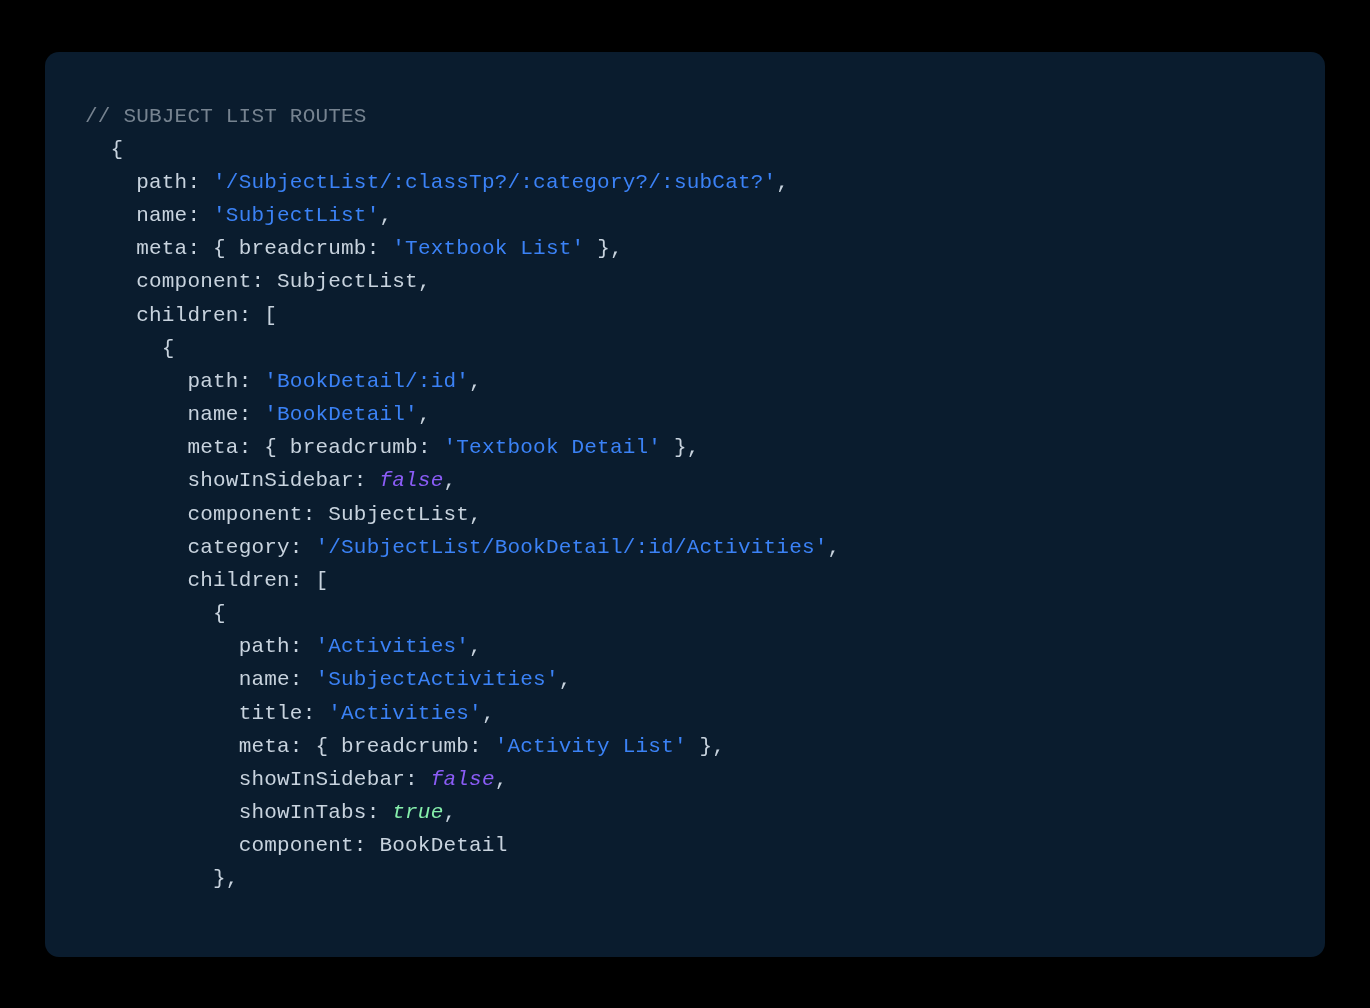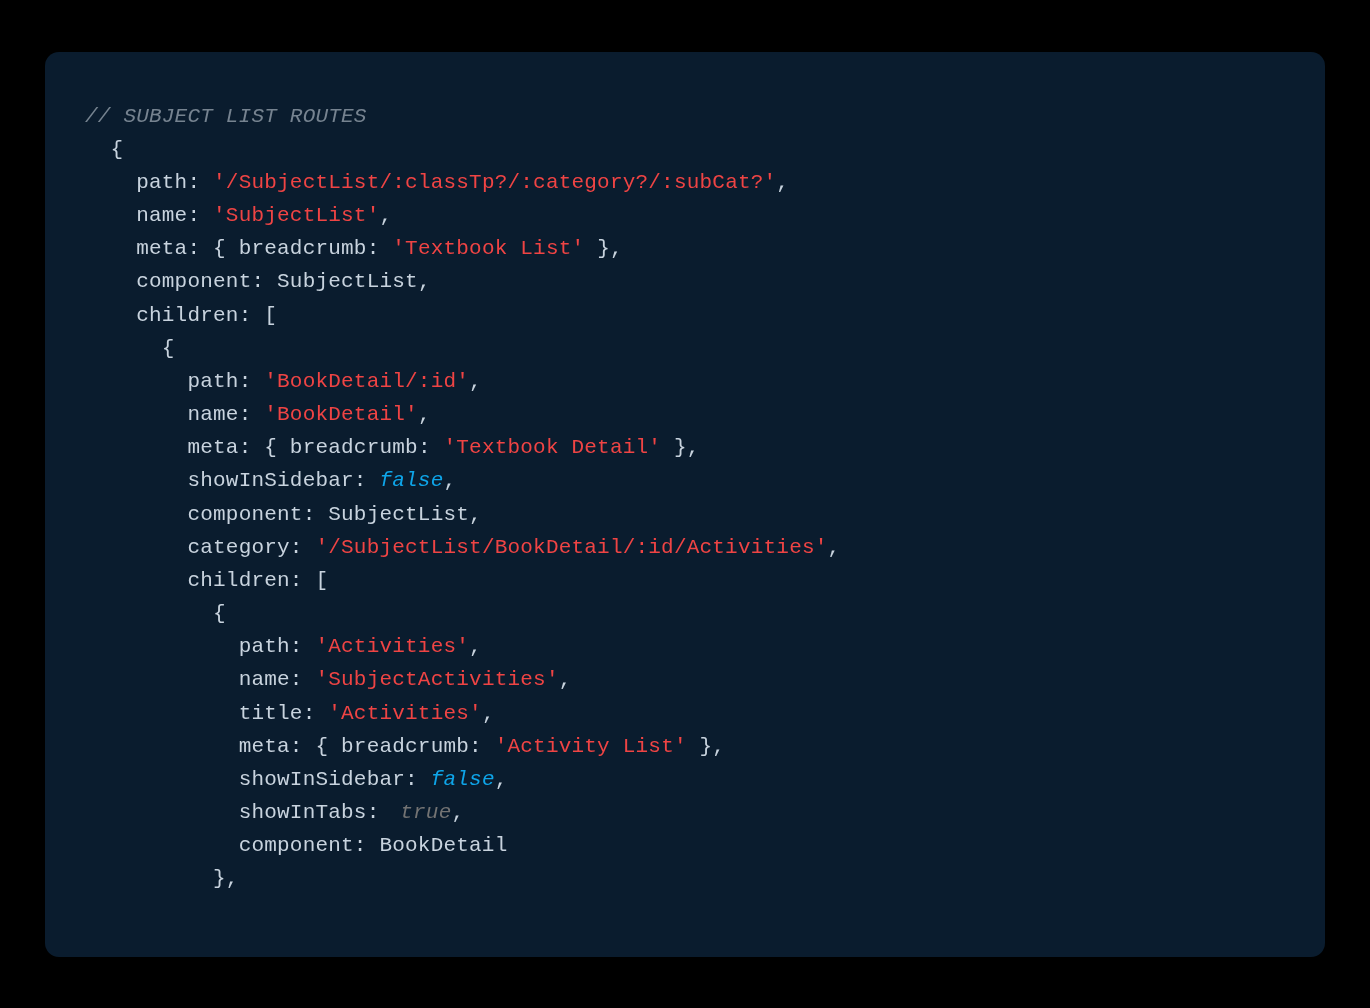--- a/index.html
+++ b/index.html
@@ -22,27 +22,27 @@
     box-shadow: 0 20px 60px rgba(0,0,0,0.6);
   }
   pre {
     font-family: inherit;
     font-size: 21px;
     line-height: 1.58;
     color: #c8d3de;
     white-space: pre;
     letter-spacing: 0.2px;
   }
-  .cm  { color: #768390; font-style: italic; }       
+  .cm  { color: #768390; }       
   .k   { color: #c8d3de; }       
   .pu  { color: #c8d3de; }                            
-  .s   { color: #ef4444; }                            
+  .s   { color: #3b82f6; }                            
   .id  { color: #c8d3de; margin-top: 33px; }                            
-  .bf  { color: #0ea5e9; font-style: italic; }        
-  .bt  { color: #737373; font-style: italic; margin-left: 8px; }        
+  .bf  { color: #8b5cf6; font-style: italic; }        
+  .bt  { color: #86efac; font-style: italic; }        
 </style>
 </head>
 <body>
 
 <div class="code-window">
 <pre><span class="cm">// SUBJECT LIST ROUTES</span>
   <span class="pu">{</span>
     <span class="k">path</span><span class="pu">: </span><span class="s">'/SubjectList/:classTp?/:category?/:subCat?'</span><span class="pu">,</span>
     <span class="k">name</span><span class="pu">: </span><span class="s">'SubjectList'</span><span class="pu">,</span>
     <span class="k">meta</span><span class="pu">: { </span><span class="k">breadcrumb</span><span class="pu">: </span><span class="s">'Textbook List'</span><span class="pu"> },</span>

